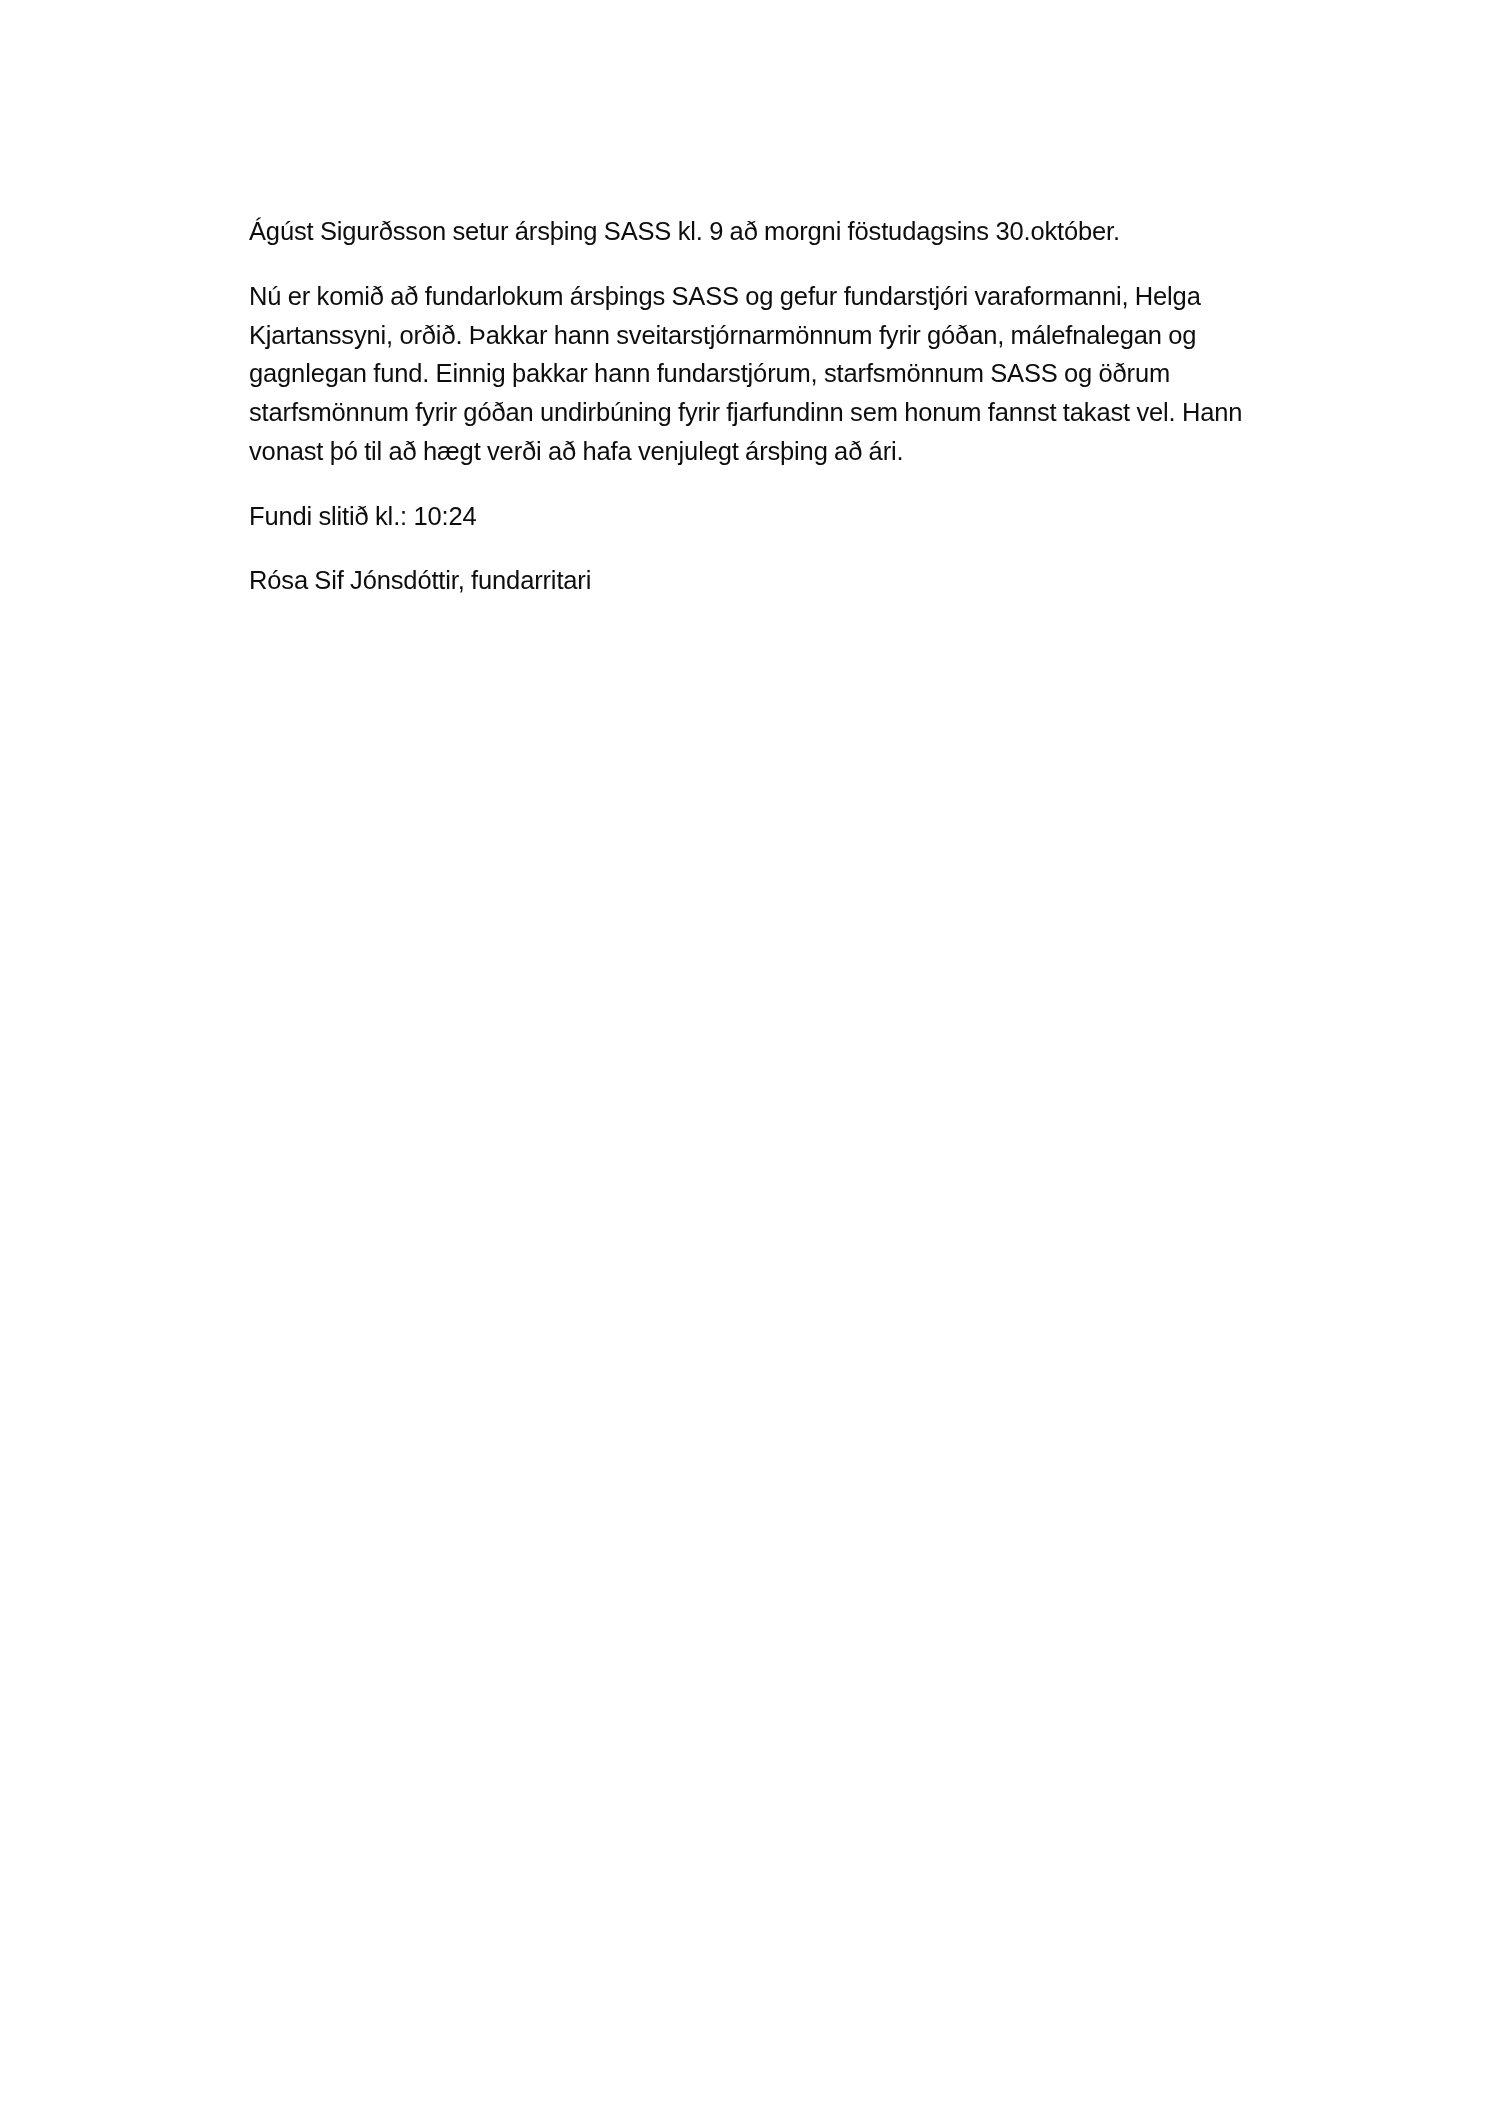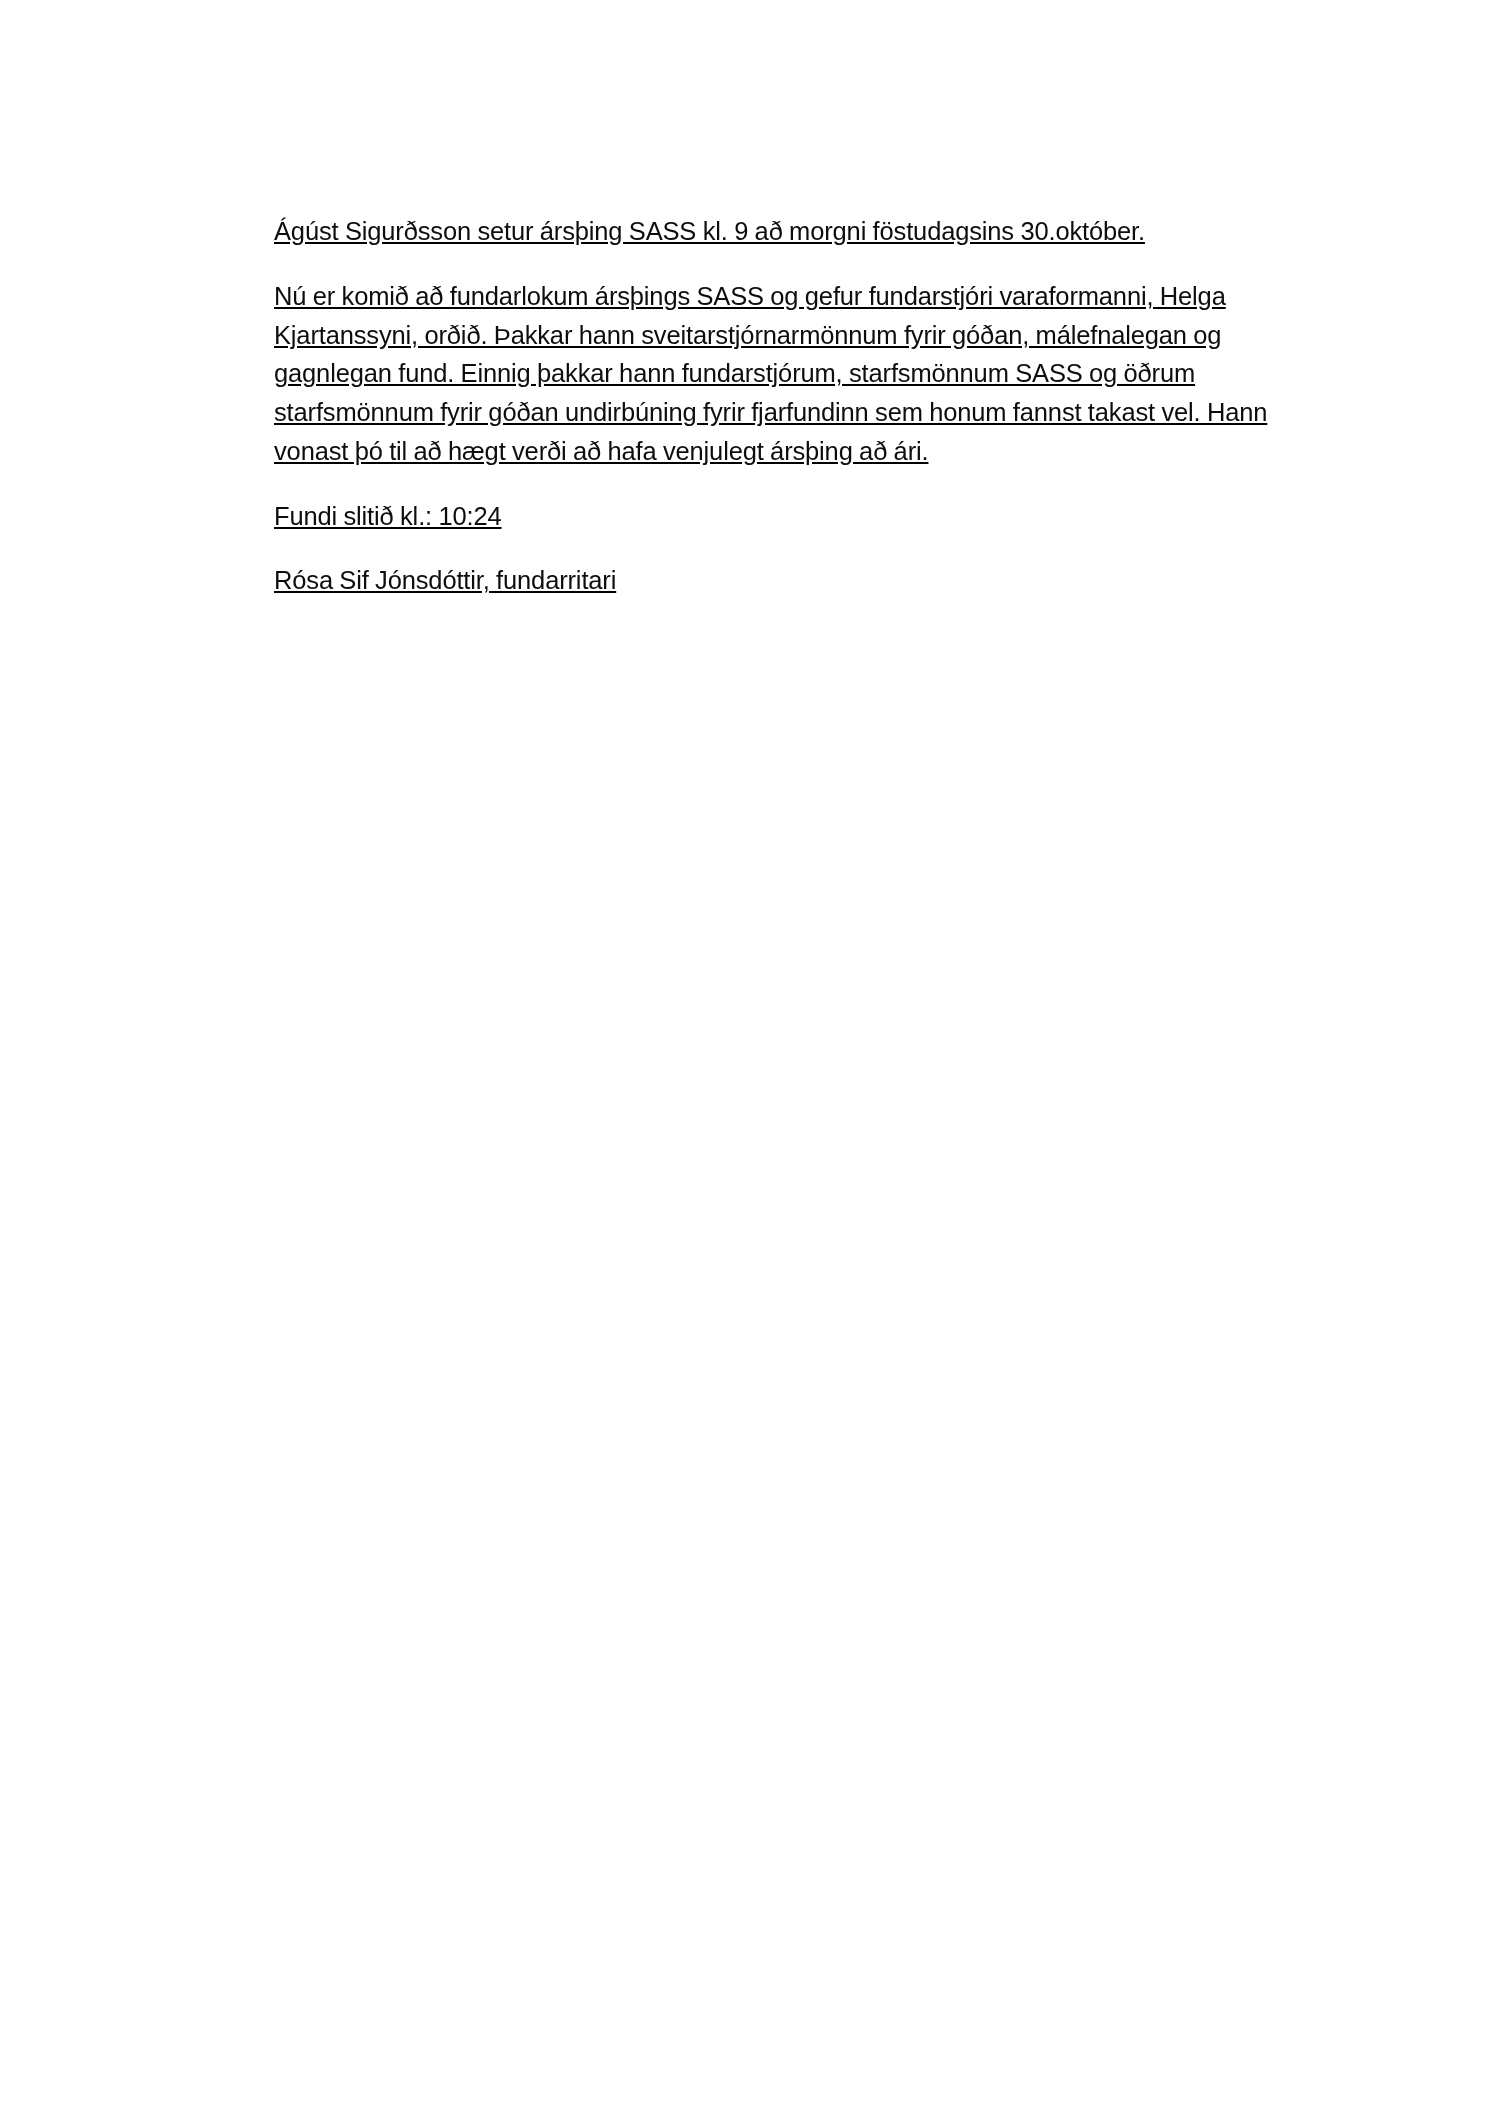--- a/index.html
+++ b/index.html
@@ -16,24 +16,23 @@
   }
   .page {
     position: relative;
     width: 1500px;
     height: 2122px;
     background: #ffffff;
     box-sizing: border-box;
   }
   .doc-body {
     position: absolute;
-    left: 274px;
+    left: 249px;
     top: 212px;
     width: 1015px;
-    text-decoration: underline;
   }
   .para {
     font-size: 25.5px;
     line-height: 1.52;
     letter-spacing: -0.15px;
     color: #0d0d0d;
     margin: 0 0 26px 0;
     text-align: left;
     word-spacing: -0.5px;
   }

